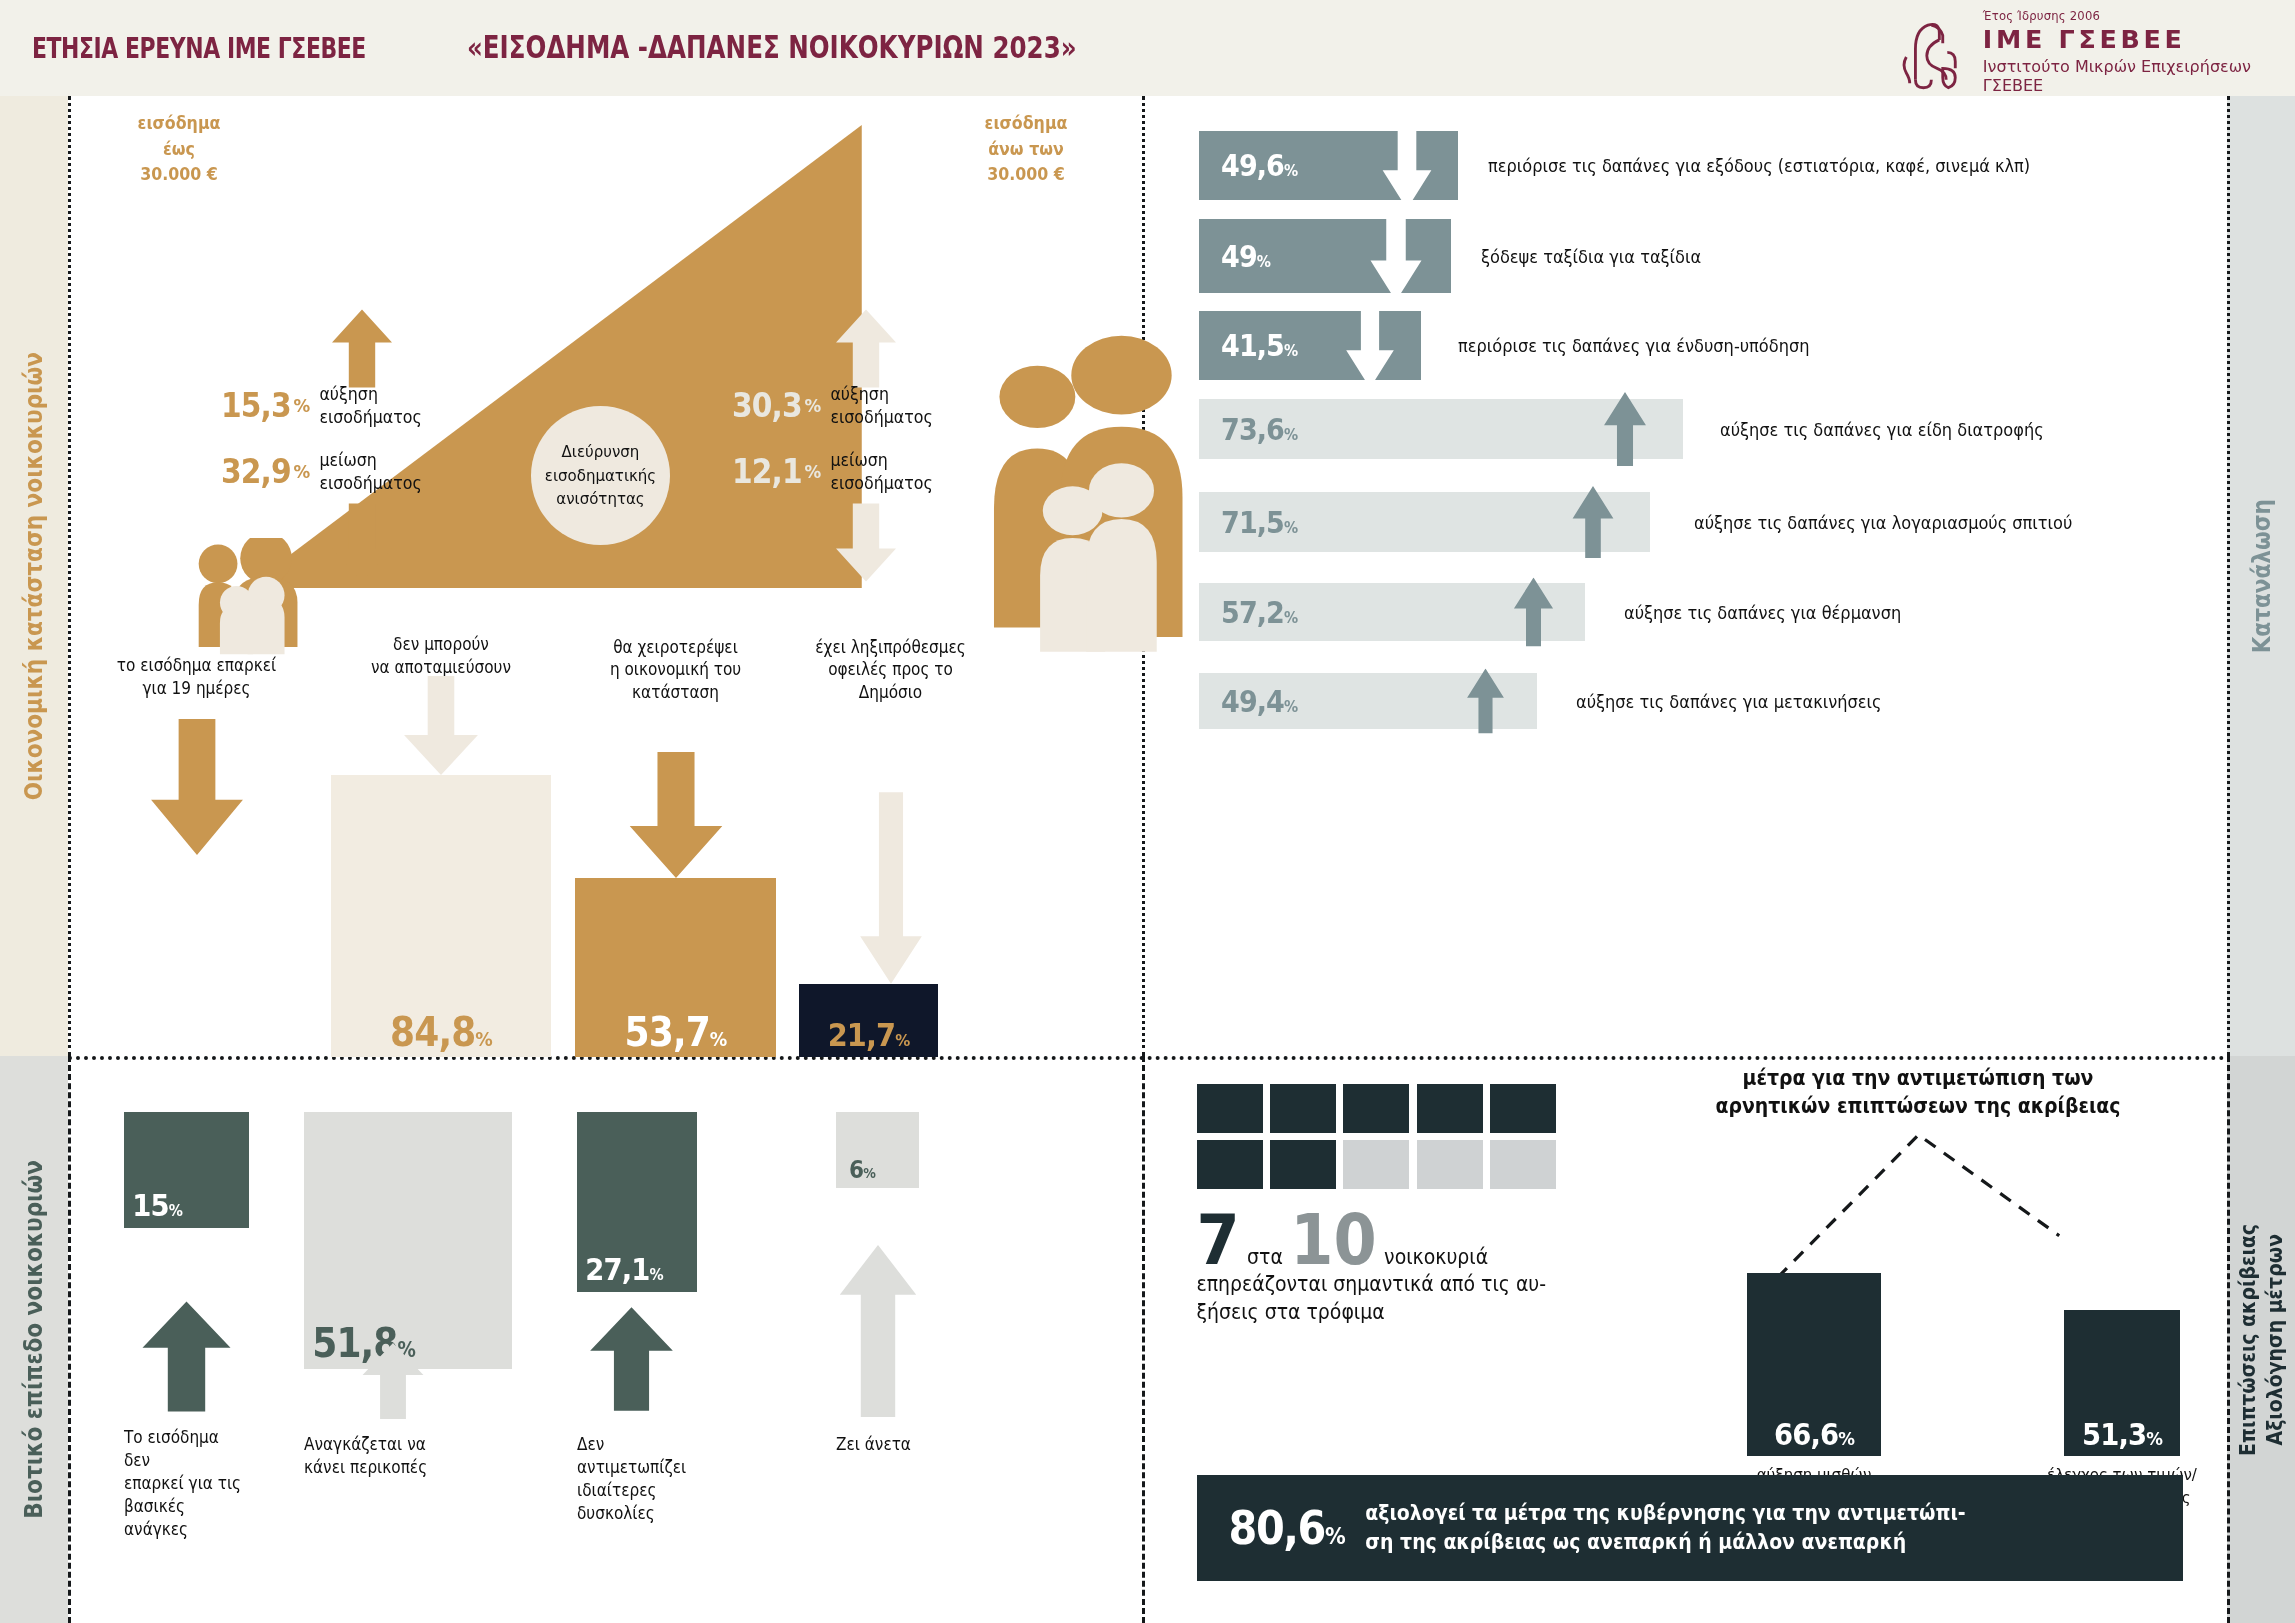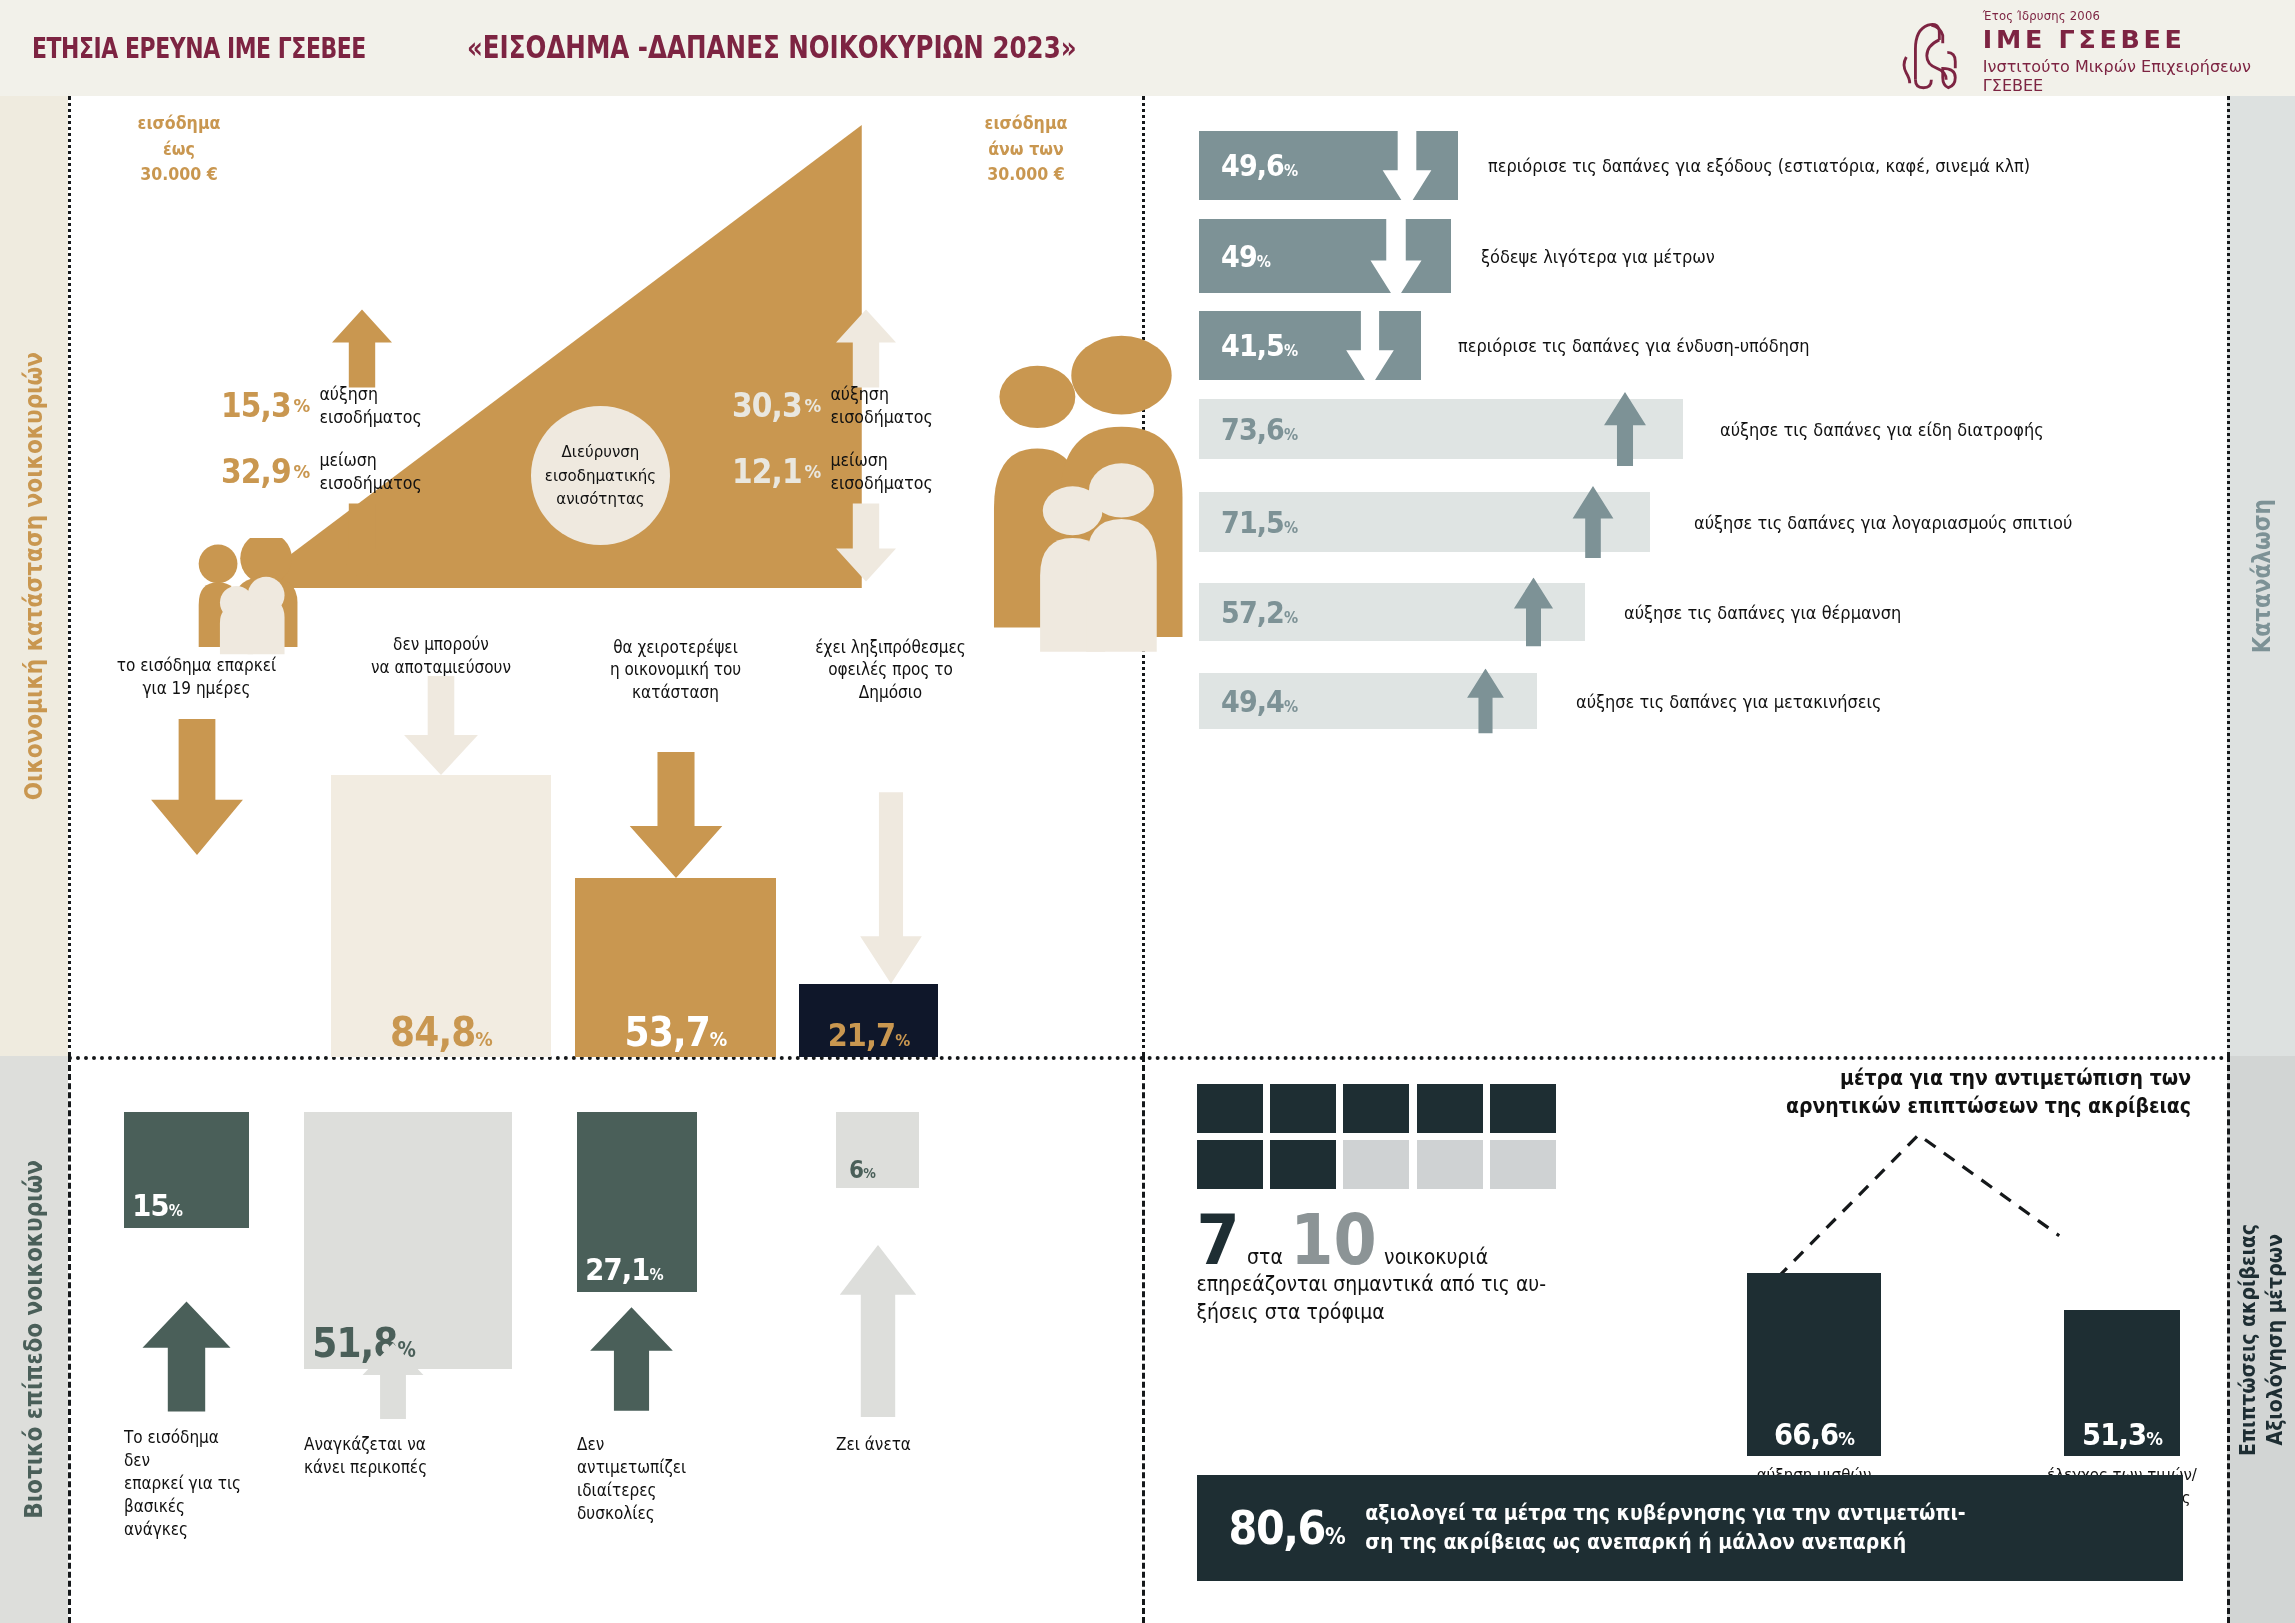--- a/index.html
+++ b/index.html
@@ -144,21 +144,21 @@
   .bignum{position:absolute;left:18.5px;top:153px;width:416px;}
   .bignum .n7{font-size:69px;font-weight:bold;color:#1e2e33;line-height:.9;
      font-family:"DejaVu Sans Condensed","Liberation Sans Narrow","Liberation Sans",sans-serif;}
   .bignum .sta{font-size:21px;color:#111;font-weight:500;
      font-family:"DejaVu Sans Condensed","Liberation Sans Narrow","Liberation Sans",sans-serif;}
   .bignum .n10{font-size:69px;font-weight:bold;color:#8c9496;line-height:.9;
      font-family:"DejaVu Sans Condensed","Liberation Sans Narrow","Liberation Sans",sans-serif;}
   .bignum .tail{font-size:21px;color:#111;font-weight:500;line-height:1.32;
      font-family:"DejaVu Sans Condensed","Liberation Sans Narrow","Liberation Sans",sans-serif;}
 
-  .mtitle{position:absolute;left:467px;top:9.3px;width:546px;text-align:right;
+  .mtitle{position:absolute;left:467px;top:9.3px;width:546px;text-align:center;
     font-size:21px;line-height:1.3;font-weight:bold;color:#111;
     font-family:"DejaVu Sans Condensed","Liberation Sans Narrow","Liberation Sans",sans-serif;}
   .mcol{position:absolute;}
   .mcol .mbar{position:absolute;left:0;width:100%;background:#1e2e33;
     display:flex;align-items:flex-end;justify-content:center;padding-bottom:5.6px;box-sizing:border-box;}
   .mcol .mval{font-size:30.5px;font-weight:bold;color:#fff;letter-spacing:-0.9px;line-height:1;
      font-family:"DejaVu Sans Condensed","Liberation Sans Narrow","Liberation Sans",sans-serif;}
   .mcol .mval sup{font-size:18.5px;vertical-align:baseline;}
   .mcol .mcap{position:absolute;left:-18.5px;width:calc(100% + 37px);text-align:center;
     font-size:16.7px;line-height:1.35;color:#111;font-weight:500;
@@ -367,21 +367,21 @@
       <span class="clab" style="margin-left:30px">περιόρισε τις δαπάνες για εξόδους (εστιατόρια, καφέ, σινεμά κλπ)</span>
     </div>
 
     <div class="crow" style="left:21px;top:123px;height:74px">
       <div class="cbar" style="width:252px;background:#7d9296">
         <span class="cv" style="color:#fff"><span>49</span><sup>%</sup></span>
         <svg class="carw" style="left:167px;width:60px;height:90px" viewBox="0 0 80 120">
           <polygon points="40,120 6,66 27,66 27,0 53,0 53,66 74,66" fill="#ffffff"></polygon>
         </svg>
       </div>
-      <span class="clab" style="margin-left:30px">ξόδεψε λιγότερα για μέτρων</span>
+      <span class="clab" style="margin-left:30px">ξόδεψε ταξίδια για ταξίδια</span>
     </div>
 
     <div class="crow" style="left:21px;top:215px;height:69px">
       <div class="cbar" style="width:222px;background:#7d9296">
         <span class="cv" style="color:#fff"><span>41,5</span><sup>%</sup></span>
         <svg class="carw" style="left:143px;width:56px;height:86px" viewBox="0 0 80 120">
           <polygon points="40,120 6,66 27,66 27,0 53,0 53,66 74,66" fill="#ffffff"></polygon>
         </svg>
       </div>
       <span class="clab" style="margin-left:37px">περιόρισε τις δαπάνες για ένδυση-υπόδηση</span>

